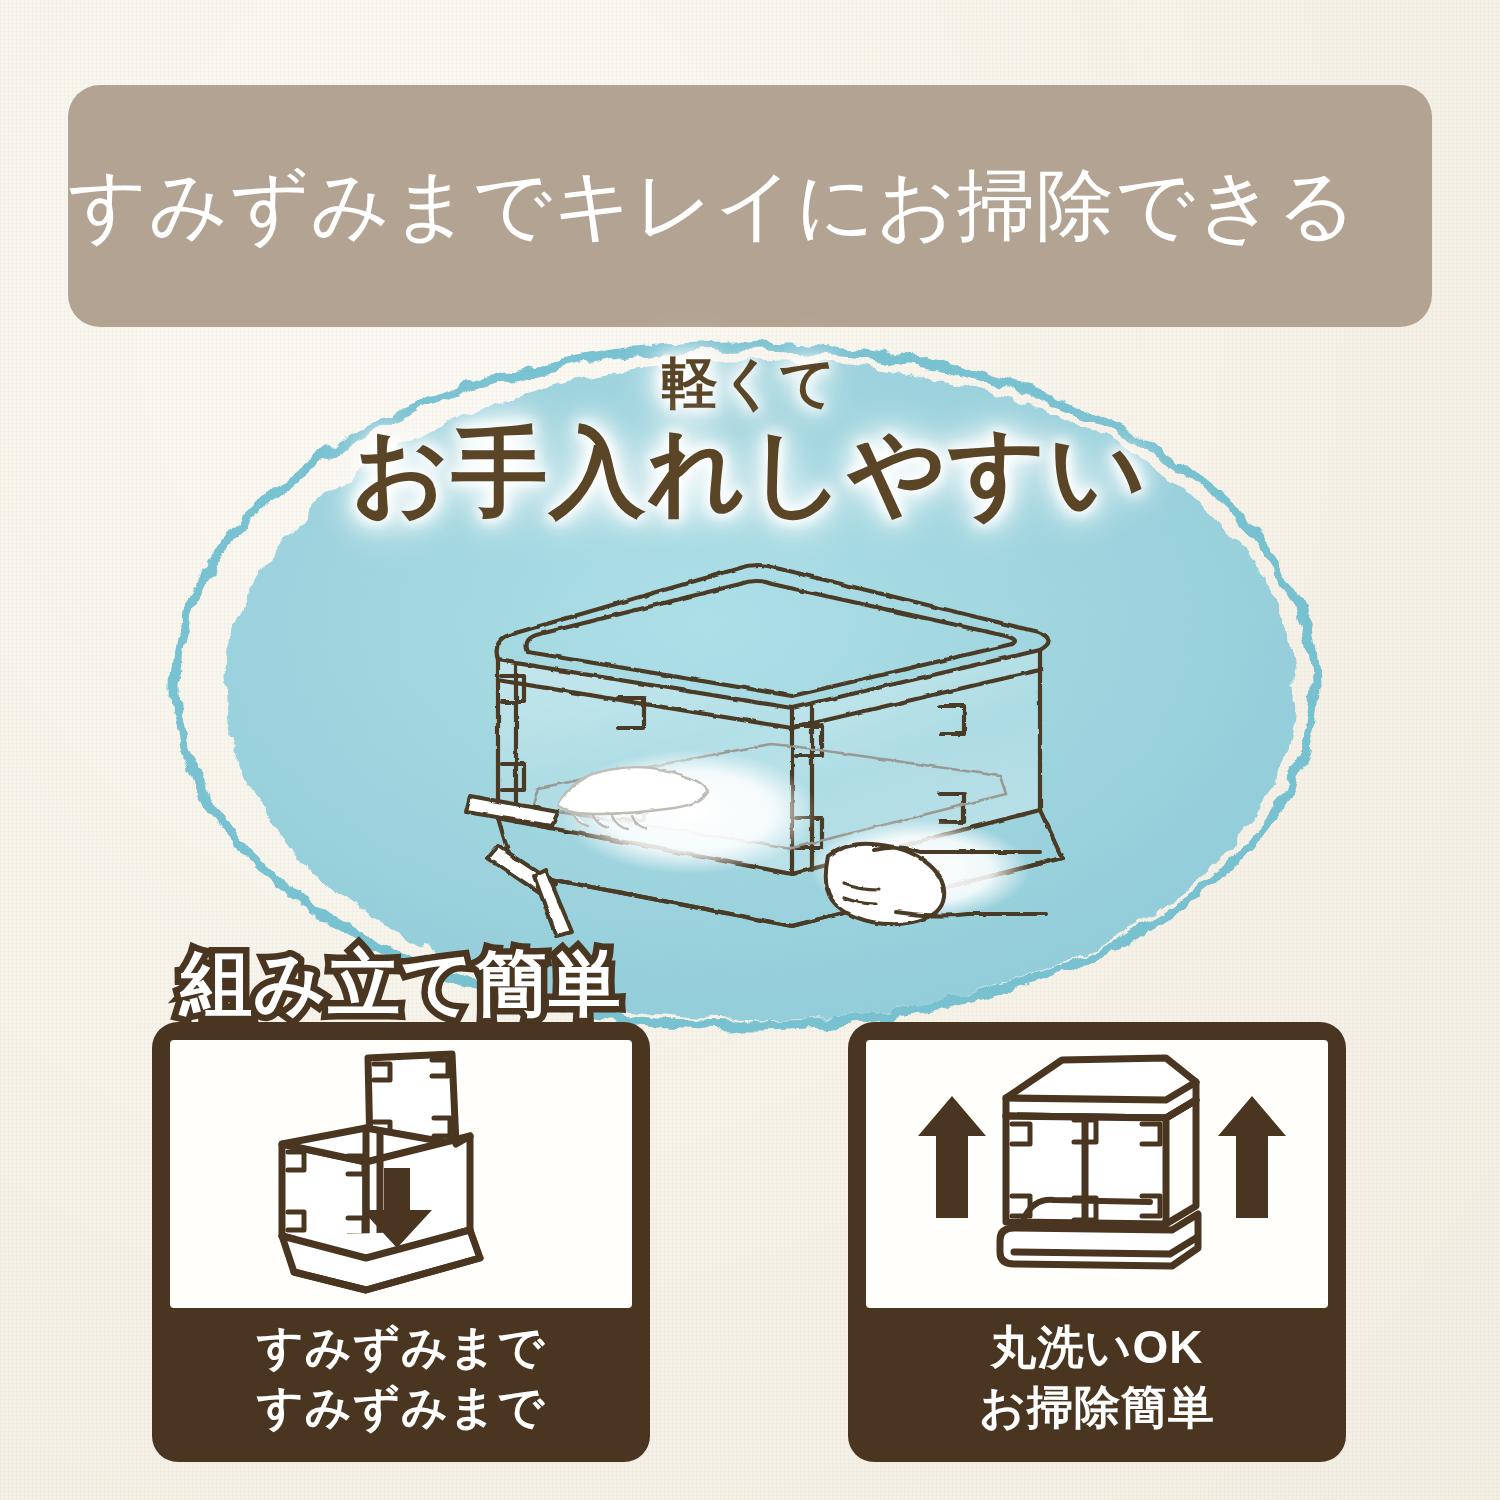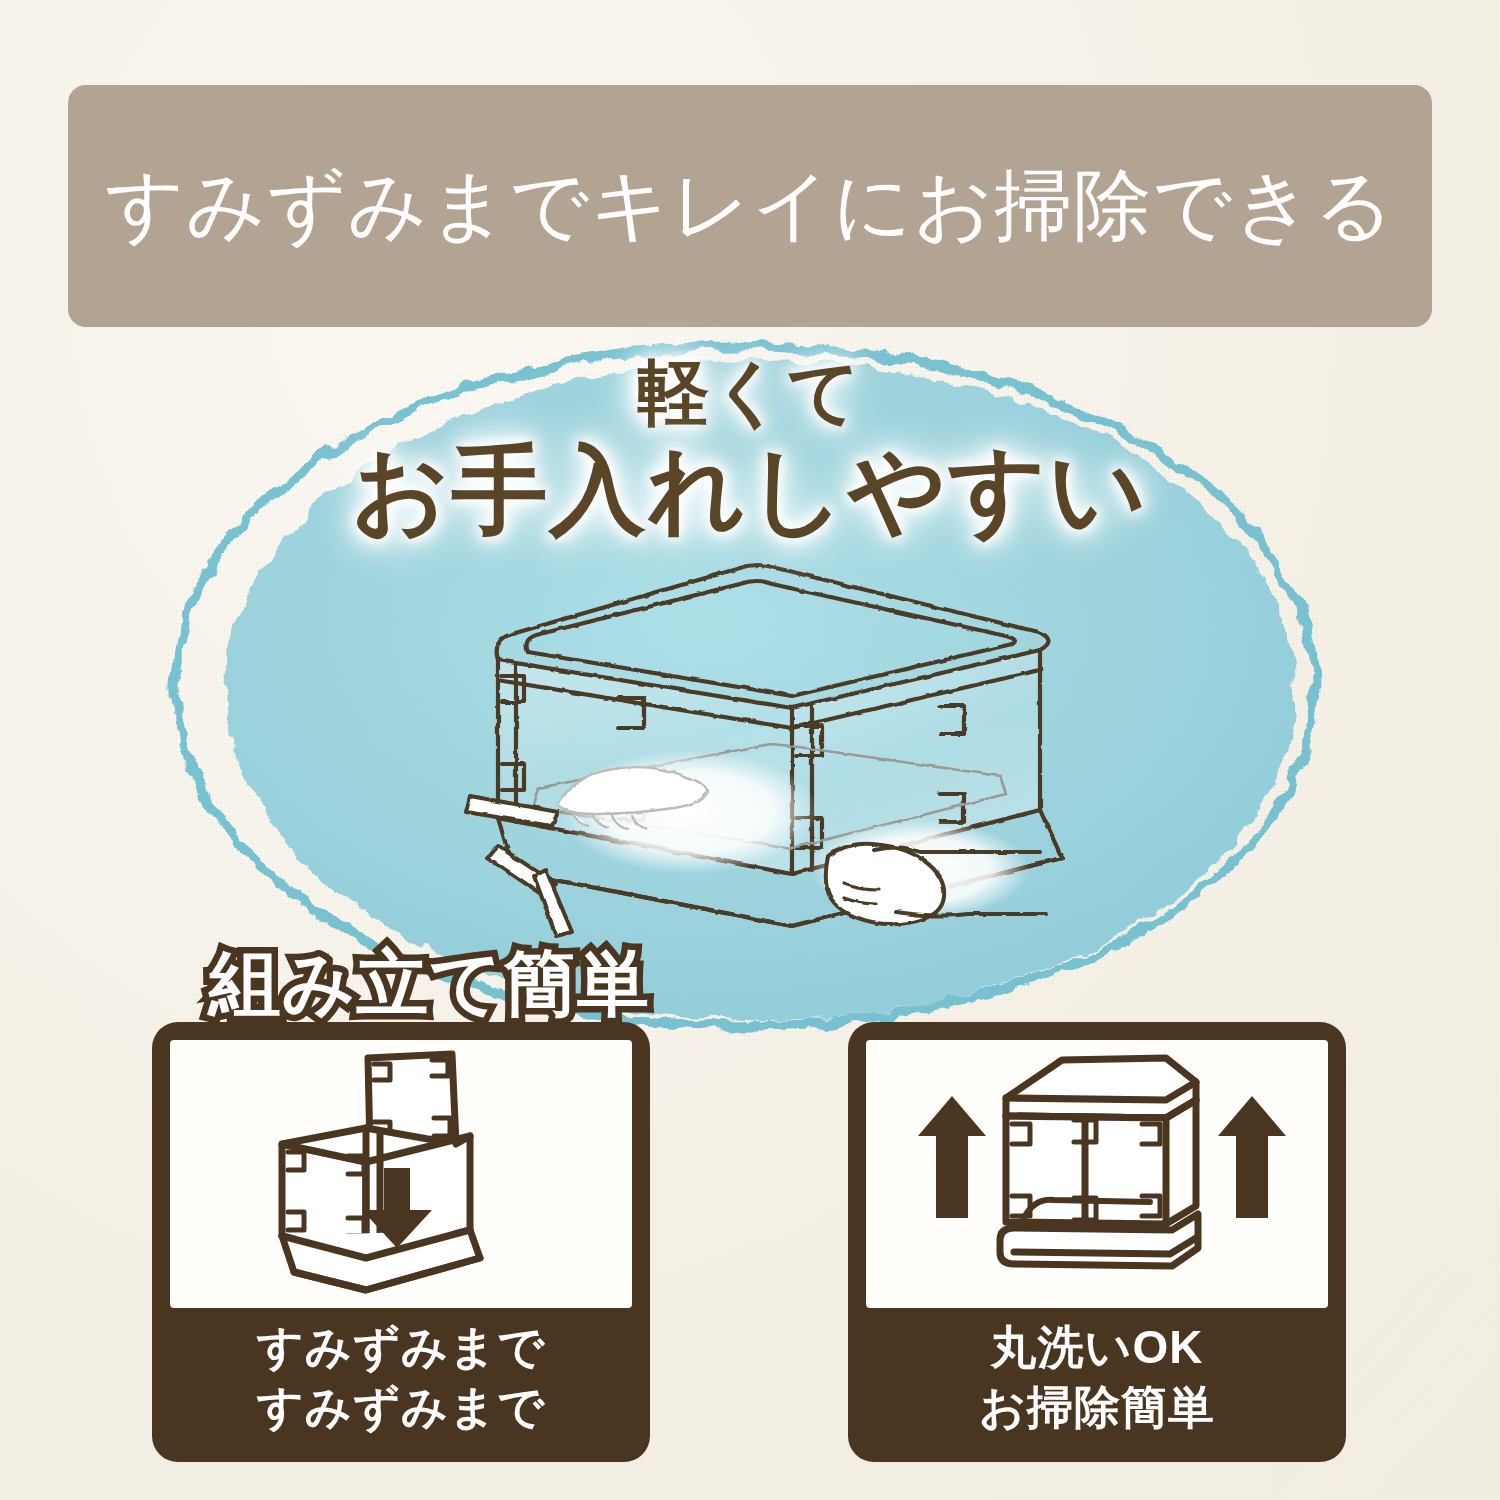--- a/index.html
+++ b/index.html
@@ -36,24 +36,24 @@
   }
 
   
   .header-band {
     position: absolute;
     left: 68px;
     top: 85px;
     width: 1364px;
     height: 242px;
     background: #b3a393;
-    border-radius: 18px;
+    border-radius: 32px;
     display: flex;
     flex-direction: column;
-    align-items: center;
+    align-items: flex-start;
     justify-content: center;
     z-index: 3;
   }
   .header-line {
     color: #ffffff;
     font-size: 78px;
     line-height: 1.22;
     letter-spacing: 1px;
     font-weight: 500;
     white-space: nowrap;
@@ -81,21 +81,21 @@
     pointer-events: none;
   }
   .mh-small, .mh-big {
     color: #5b4527;
     font-weight: 700;
     text-shadow:
        0 0 14px #ffffff, 0 0 14px #ffffff, 0 0 22px #ffffff,
        0 0 30px #ffffff, 0 0 40px #ffffff, 0 0 52px rgba(255,255,255,0.9);
     letter-spacing: 2px;
   }
-  .mh-small { font-size: 72px; line-height: 1.12; display:block; }
+  .mh-small { font-size: 56px; line-height: 1.12; display:block; }
   .mh-big   { font-size: 96px; line-height: 1.18; display:block; }
 
   
   .cage-illo {
     position: absolute;
     left: 440px;
     top: 540px;
     width: 680px;
     height: 400px;
     z-index: 3;
@@ -136,21 +136,21 @@
     border-radius: 4px;
     overflow: hidden;
   }
   .panel-inner svg { display:block; width:100%; height:100%; }
 
   .panel-title {
     position: absolute;
     top: -86px;
     left: 0;
     width: 100%;
-    text-align: right;
+    text-align: center;
     font-size: 72px;
     font-weight: 700;
     color: #ffffff;
     letter-spacing: 1px;
     white-space: nowrap;
     -webkit-text-stroke: 13px #4a3620;
     paint-order: stroke fill;
     z-index: 2;
   }
 

